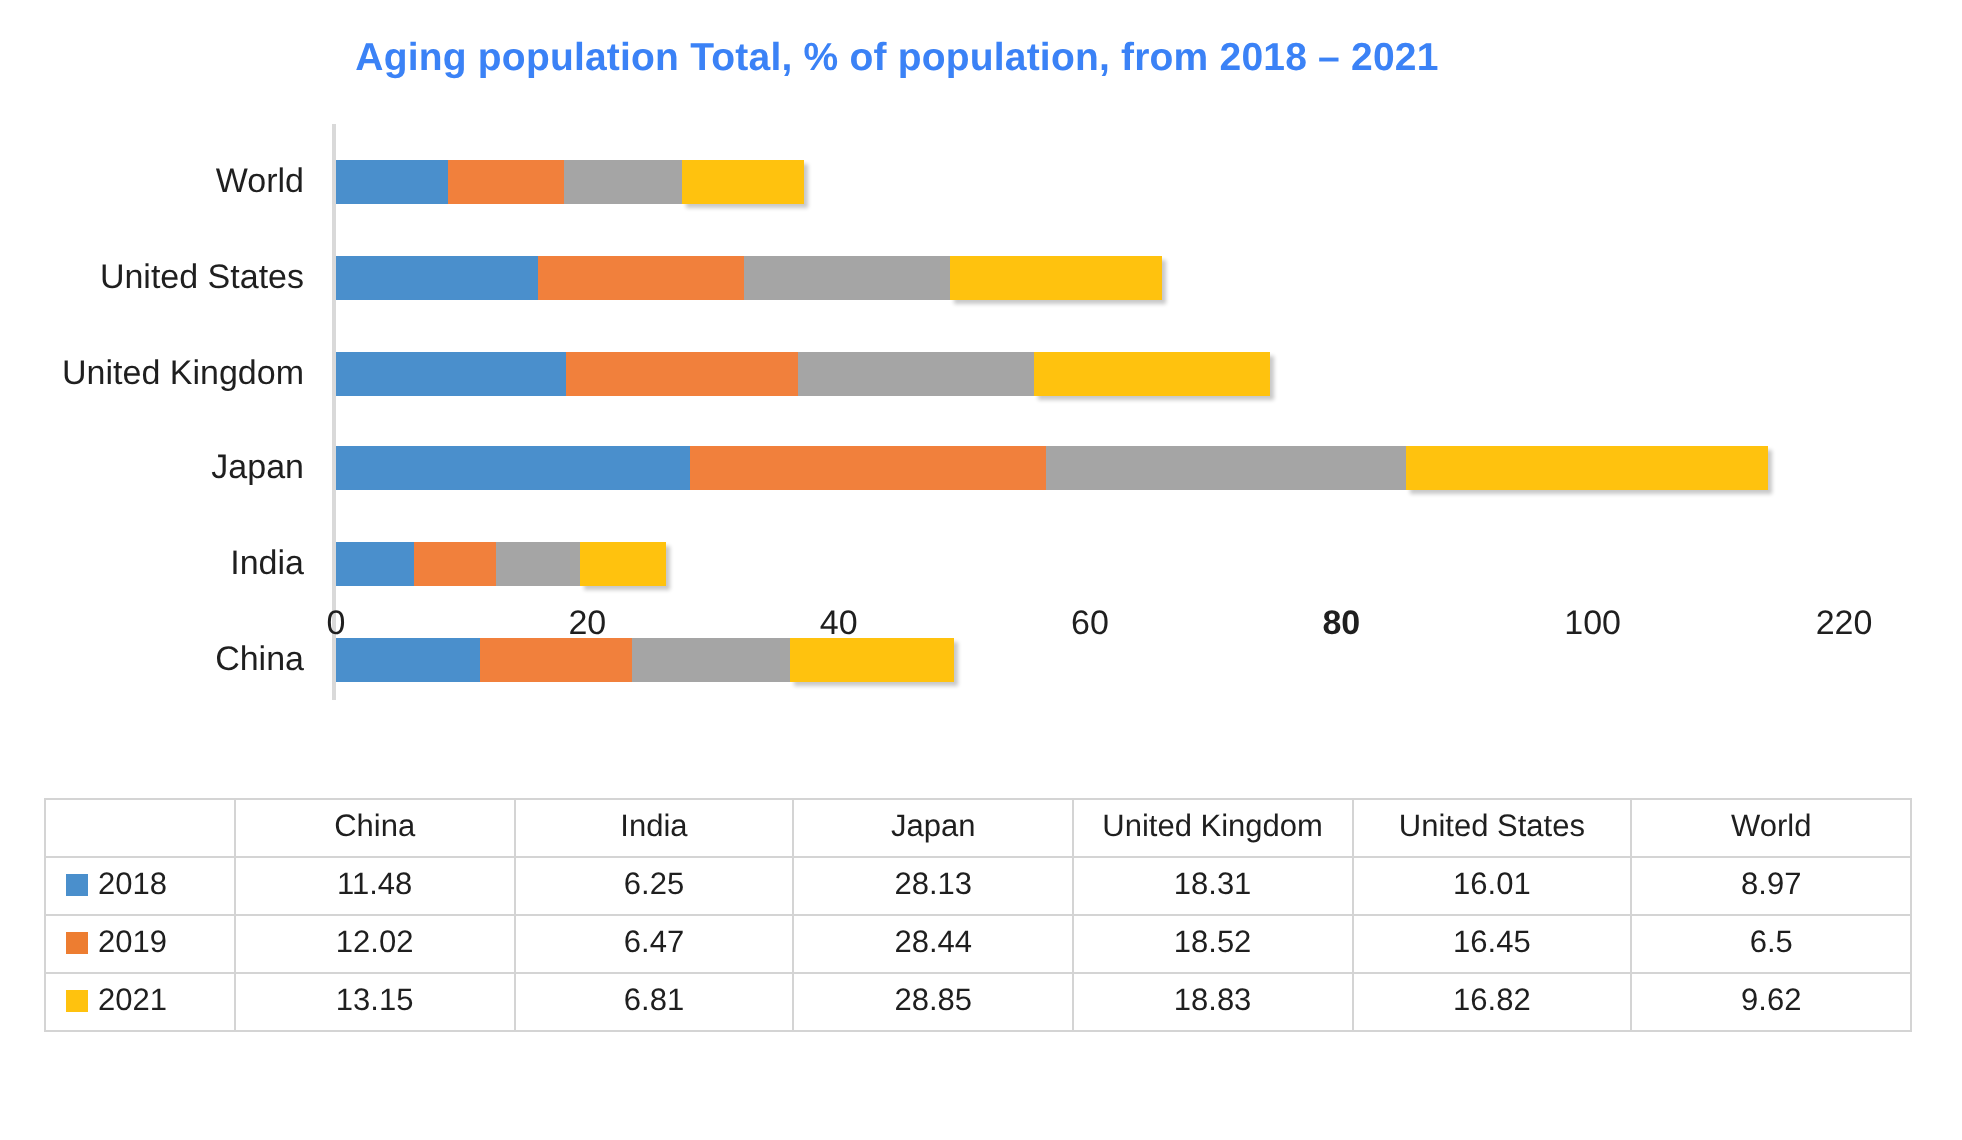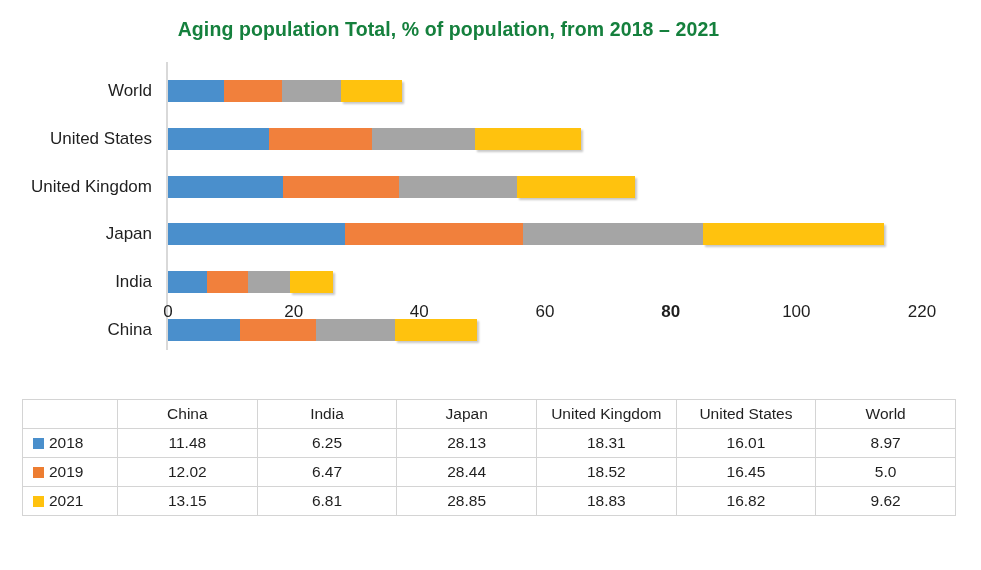--- a/index.html
+++ b/index.html
@@ -23,21 +23,21 @@
   
   .chart-title {
     position: absolute;
     top: 18px;
     left: 0;
     width: 897px;
     text-align: center;
     font-size: 19.5px;
     font-weight: bold;
     letter-spacing: 0.1px;
-    color: #15803d;
+    color: #3b82f6;
   }
 
   
   .chart-area {
     position: absolute;
     left: 0;
     top: 62px;
     width: 981px;
     height: 330px;
   }
@@ -246,21 +246,21 @@
             <td class="val-cell">16.01</td>
             <td class="val-cell">8.97</td>
           </tr>
           <tr>
             <td class="legend-cell"><span class="swatch" style="background: rgb(237, 125, 49);"></span><span>2019</span></td>
             <td class="val-cell">12.02</td>
             <td class="val-cell">6.47</td>
             <td class="val-cell">28.44</td>
             <td class="val-cell">18.52</td>
             <td class="val-cell">16.45</td>
-            <td class="val-cell">5.0</td>
+            <td class="val-cell">6.5</td>
           </tr>
           <tr>
             <td class="legend-cell"><span class="swatch" style="background: rgb(255, 194, 14);"></span><span>2021</span></td>
             <td class="val-cell">13.15</td>
             <td class="val-cell">6.81</td>
             <td class="val-cell">28.85</td>
             <td class="val-cell">18.83</td>
             <td class="val-cell">16.82</td>
             <td class="val-cell">9.62</td>
           </tr>

